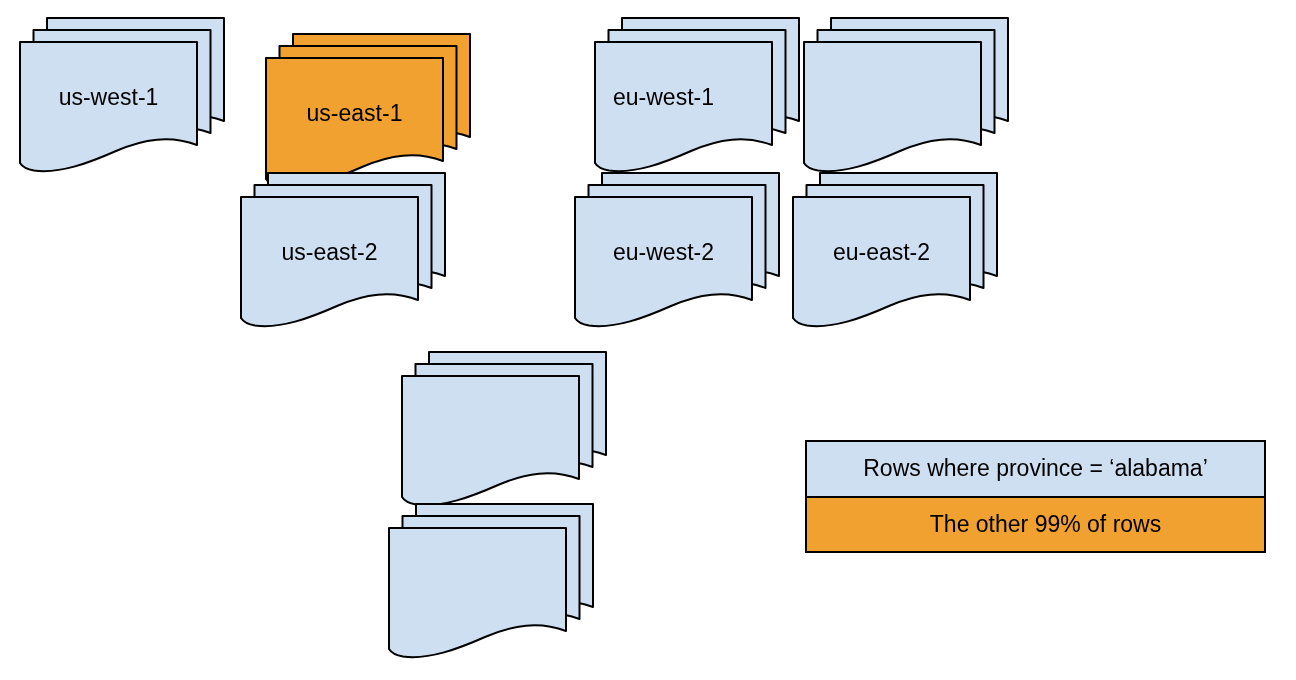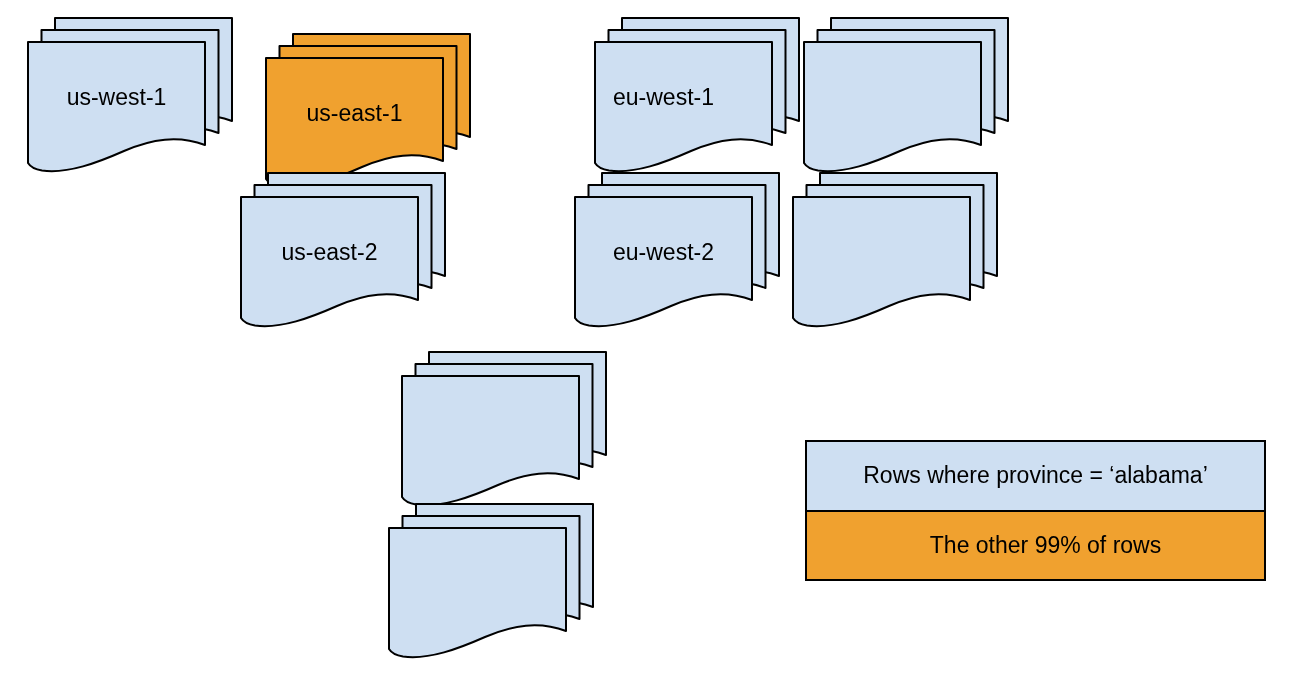--- a/index.html
+++ b/index.html
@@ -14,33 +14,33 @@
   .stack use{
     fill:var(--doc-fill,#CEDFF2);
     stroke:#000;stroke-width:2px;stroke-linejoin:round;stroke-linecap:round;
   }
   .stack-label{
     position:absolute;left:1px;top:25px;width:177px;height:110px;
     display:flex;align-items:center;justify-content:center;
     font-size:23px;color:#000;white-space:nowrap;
   }
   
-  .pos-us-west-1{left:19px;top:17px;margin-left:8px;}
+  .pos-us-west-1{left:19px;top:17px;}
   .pos-us-east-1{left:250px;top:33px;margin-left:15px;}
   .pos-eu-west-1{left:574px;top:17px;padding-left:20px;}
   .pos-eu-east-1{left:803px;top:17px;}
   .pos-us-west-2{left:19px;top:172px;}
   .pos-us-east-2{left:240px;top:172px;}
   .pos-eu-west-2{left:574px;top:172px;}
   .pos-eu-east-2{left:792px;top:172px;}
   .pos-ap-east-1{left:401px;top:351px;}
   .pos-ap-east-2{left:388px;top:503px;}
   
   .legend{
-    position:absolute;left:805px;top:440px;width:461px;height:141px;
+    position:absolute;left:805px;top:440px;width:461px;height:113px;
     border:2px solid #000;box-sizing:border-box;
     display:flex;flex-direction:column;
   }
   .legend-row{
     flex:1;display:flex;align-items:center;justify-content:center;
     font-size:23px;color:#000;white-space:nowrap;
   }
   .legend-row + .legend-row{border-top:2px solid #000;}
 </style>
 </head>
@@ -107,20 +107,21 @@
     </svg>
     <div class="stack-label">eu-west-2</div>
   </div>
 
   <div class="stack pos-eu-east-2" style="--doc-fill: #CEDFF2;">
     <svg width="206" height="158" viewBox="0 0 206 158">
       <use href="#doc-shape" transform="translate(28,1)"></use>
       <use href="#doc-shape" transform="translate(14.5,13)"></use>
       <use href="#doc-shape" transform="translate(1,25)"></use>
     </svg>
+    <div class="stack-label">eu-east-2</div>
   </div>
 
   <div class="stack pos-ap-east-1" style="--doc-fill: #CEDFF2;">
     <svg width="206" height="158" viewBox="0 0 206 158">
       <use href="#doc-shape" transform="translate(28,1)"></use>
       <use href="#doc-shape" transform="translate(14.5,13)"></use>
       <use href="#doc-shape" transform="translate(1,25)"></use>
     </svg>
   </div>
 

